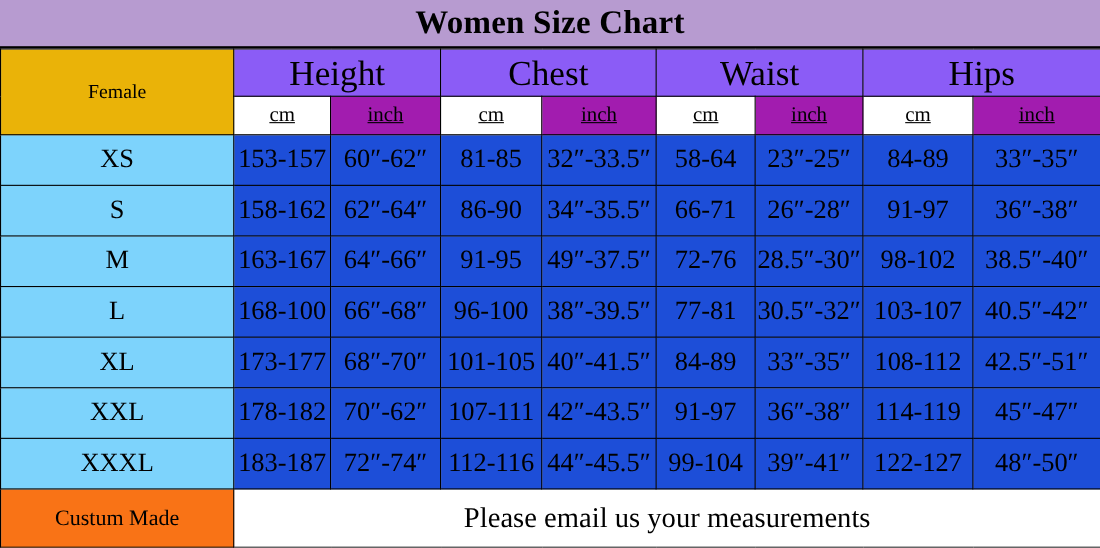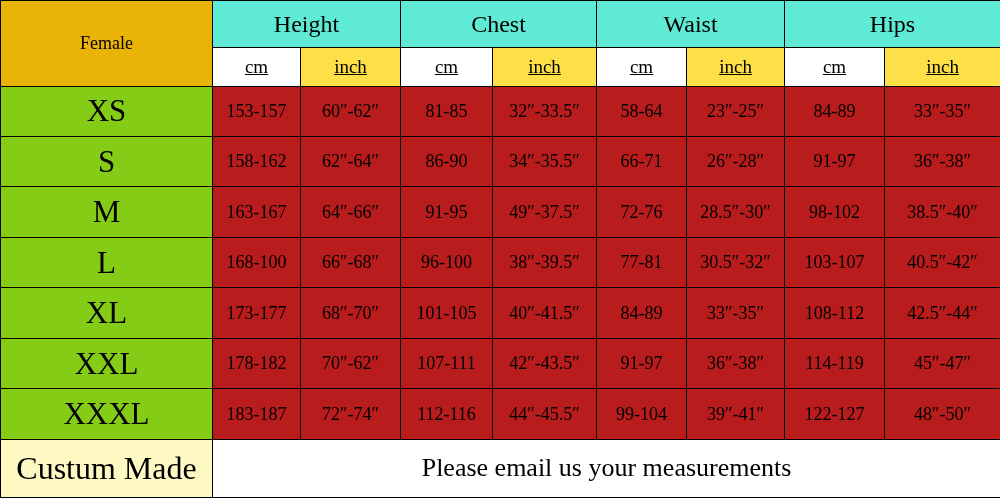--- a/index.html
+++ b/index.html
@@ -54,68 +54,71 @@
   col.c-in    { width: 100px; }
   col.c-num2  { width: 92px; }
   col.c-in2   { width: 104px; }
   col.c-num3  { width: 90px; }
   col.c-in3   { width: 98px; }
   col.c-num4  { width: 100px; }
   col.c-in4   { width: 116px; }
 
   .group-head {
     height: 42px;
-    font-size: 24px;
-    font-weight: bold;
-    background: #5eead4;
+    font-size: 32px;
+    font-weight: bold;
+    background: #8b5cf6;
   }
   .female-cell {
     font-size: 18px;
     font-weight: bold;
     background: #eab308;
   }
   .unit-head {
     height: 34px;
     font-size: 19px;
     font-weight: bold;
     background: #ffffff;
     text-decoration: underline;
   }
   .unit-head.shade, td.shade {
-    background: #fde047;
+    background: #a21caf;
   }
   .size-cell {
-    font-size: 31px;
+    font-size: 24px;
     font-weight: bold;
     height: 45px;
-    background: #84cc16;
+    background: #7dd3fc;
   }
   td.val {
-    font-size: 18px;
-    background: #b91c1c;
+    font-size: 24px;
+    background: #1d4ed8;
     white-space: nowrap;
   }
   .footer-label {
-    font-size: 32px;
-    font-weight: bold;
-    background: #fef9c3;
+    font-size: 20px;
+    font-weight: bold;
+    background: #f97316;
     height: 52px;
   }
   .footer-msg {
     font-size: 26px;
     font-weight: bold;
     background: #ffffff;
     margin-left: 28px;
   }
 </style>
 </head>
 <body>
 
 <div class="chart-wrap">
 
+  <div class="title-bar">
+    <span class="title">Women Size Chart</span>
+  </div>
 
   <table class="size-table">
     <colgroup>
       <col class="c-label">
       <col class="c-num">
         <col class="c-in">
       <col class="c-num2">
         <col class="c-in2">
       <col class="c-num3">
         <col class="c-in3">
@@ -191,21 +194,21 @@
 
       <tr>
         <td class="size-cell">XL</td>
         <td class="val">173-177</td>
         <td class="val shade">68″-70″</td>
         <td class="val">101-105</td>
         <td class="val shade">40″-41.5″</td>
         <td class="val">84-89</td>
         <td class="val shade">33″-35″</td>
         <td class="val">108-112</td>
-        <td class="val shade">42.5″-44″</td>
+        <td class="val shade">42.5″-51″</td>
       </tr>
 
       <tr>
         <td class="size-cell">XXL</td>
         <td class="val">178-182</td>
         <td class="val shade">70″-62″</td>
         <td class="val">107-111</td>
         <td class="val shade">42″-43.5″</td>
         <td class="val">91-97</td>
         <td class="val shade">36″-38″</td>

